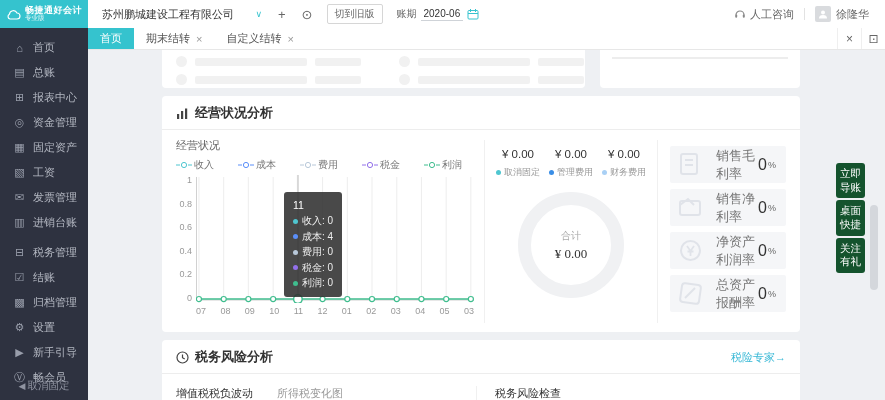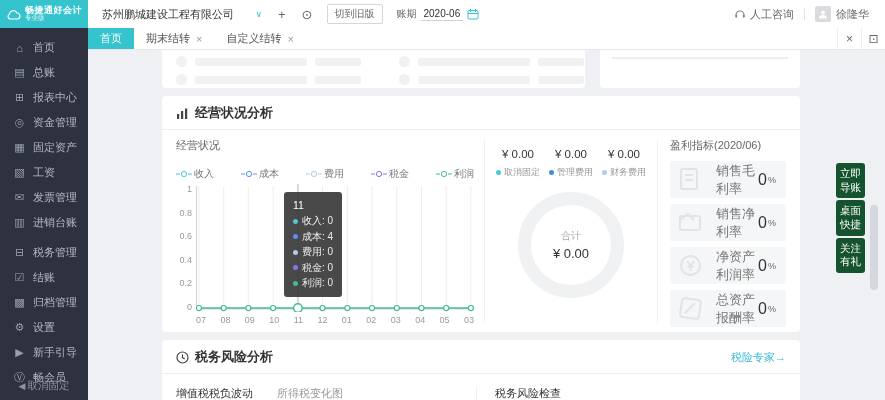--- a/index.html
+++ b/index.html
@@ -72,22 +72,22 @@
   .analysis-card { margin-top:8px; height:236px; overflow:hidden; }
   .card-head { display:flex; align-items:center; gap:6px; padding:8px 14px 7px;
     border-bottom:1px solid #ededed; font-size:13px; color:#333; font-weight:bold; }
   .head-link { margin-left:auto; font-size:11px; font-weight:normal; color:#38b8d6; cursor:pointer; }
   .analysis-body { display:flex; height:203px; }
   .vdiv { width:1px; background:#f0f0f0; margin:10px 0; }
 
   
   .col-chart { width:322px; padding:8px 10px 0 14px; position:relative; }
   .chart-label { font-size:11px; color:#666; }
-  .legend { display:flex; justify-content:space-between; gap:24px; font-size:10px; color:#777;
-    margin-top:14px; }
+  .legend { display:flex; justify-content:flex-start; gap:24px; font-size:10px; color:#777;
+    margin-top:5px; }
   .lg { display:flex; align-items:center; gap:2px; cursor:pointer; }
   .chart-wrap { display:flex; margin-top:3px; }
   .ylabels { width:20px; height:128px; display:flex; flex-direction:column;
     justify-content:space-between; align-items:flex-end; font-size:9px; color:#999;
     padding-right:4px; }
   .plot { position:relative; flex:1; height:128px; }
   .plot svg { position:absolute; inset:0; }
   .xlabels { margin-left:20px; display:flex; justify-content:space-between;
     font-size:9px; color:#999; padding-top:3px; }
   .tooltip { position:absolute; left:122px; top:62px; background:rgba(48,48,48,.88);
@@ -102,21 +102,21 @@
   
   .col-exp { width:172px; padding:8px 10px 0; }
   .col-title { font-size:11px; color:#666; display:flex; align-items:center; gap:4px; }
   .help { width:11px; height:11px; border:1px solid #bbb; border-radius:50%; color:#999;
     font-size:8px; line-height:10px; text-align:center; display:inline-block; cursor:pointer; }
   .exp-values { display:flex; justify-content:space-between; margin-top:10px; padding:0 1px; }
   .exp-col { text-align:center; }
   .exp-val { font-size:11.5px; color:#333; }
   .exp-lab { margin-top:6px; font-size:9px; color:#999; display:flex; align-items:center; gap:3px; }
   .ec0{background:#4fc6d0;} .ec1{background:#3a8ee6;} .ec2{background:#a9d0f5;}
-  .donut-wrap { width:106px; height:106px; margin:13px auto 0; position:relative; }
+  .donut-wrap { width:106px; height:106px; margin:13px auto 0; position:relative;font-family:Liberation Serif, serif; }
   .ring { position:absolute; inset:0; border:13px solid #f0f1f3; border-radius:50%; }
   .donut-center { position:absolute; inset:0; display:flex; flex-direction:column;
     align-items:center; justify-content:center; gap:3px; }
   .dc-label { font-size:10px; color:#aaa; }
   .dc-value { font-size:13px; color:#333; }
 
   
   .col-profit { flex:1; padding:8px 14px 0 12px; }
   .metrics { margin-top:8px; }
   .metric { position:relative; height:37px; background:#f5f6f8; border-radius:2px;
@@ -481,23 +481,20 @@
           <div class="donut-center">
             <span class="dc-label">合计</span>
             <span class="dc-value">¥ 0.00</span>
           </div>
         </div>
       </div>
 
       <div class="vdiv"></div>
 
       <div class="col-profit">
-        <div class="col-title">
-            <span>盈利指标(2020/06)</span>
-          </div>
         <div class="metrics">
           <div class="metric">
             <span class="m-icon">
               <svg width="27" height="27" viewBox="0 0 27 27">
                   <rect x="4" y="3" width="16" height="20" rx="2" fill="none" stroke="#e0e3e9" stroke-width="2"></rect>
                   <line x1="8" y1="9" x2="16" y2="9" stroke="#e0e3e9" stroke-width="2"></line>
                   <line x1="8" y1="14" x2="16" y2="14" stroke="#e0e3e9" stroke-width="2"></line>
                 </svg>
             </span>
             <span class="m-label">销售毛利率</span>

